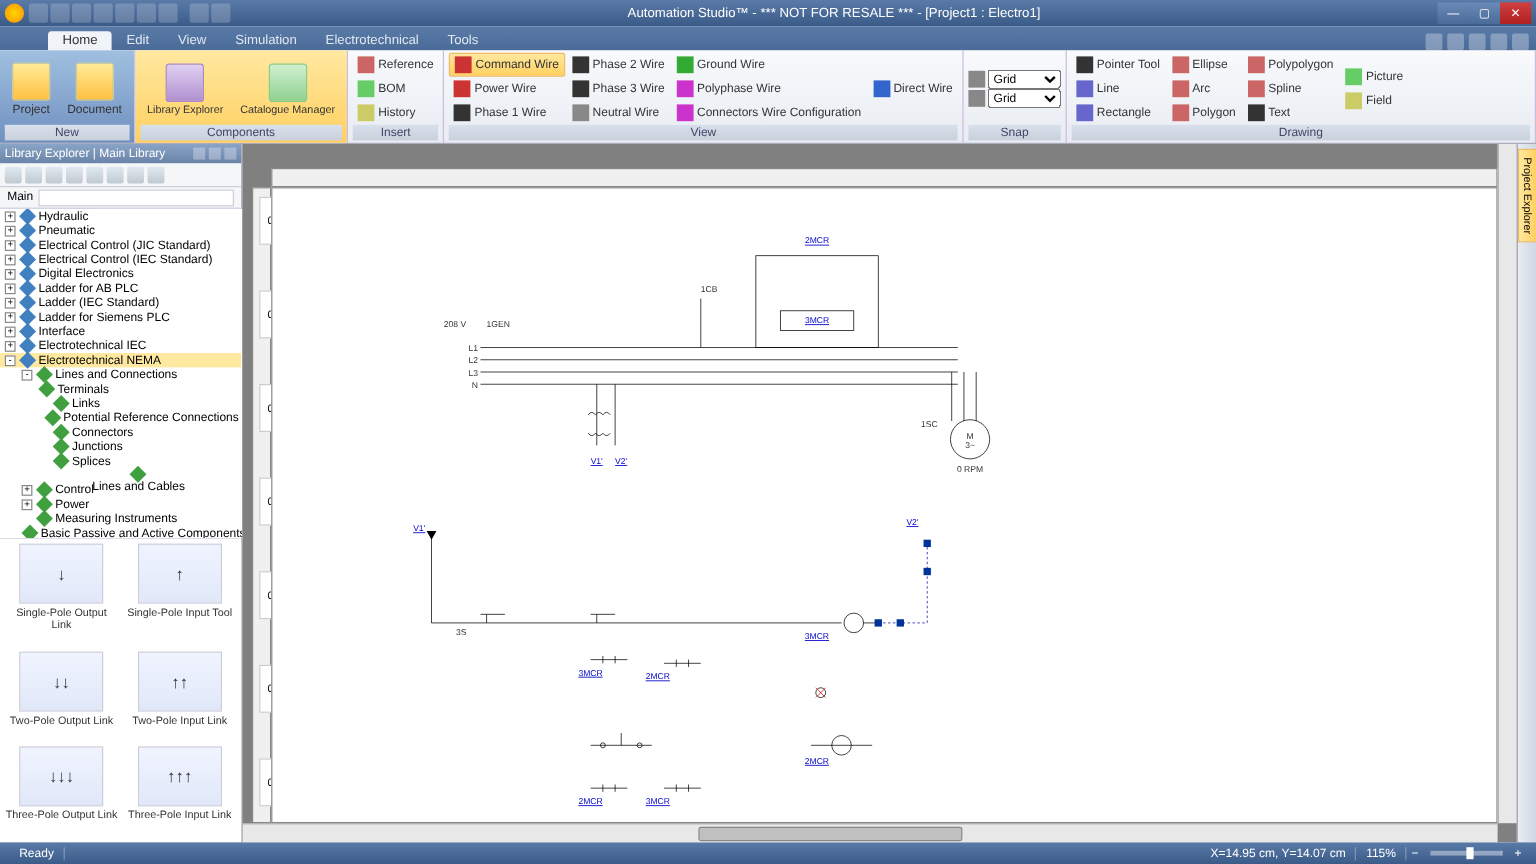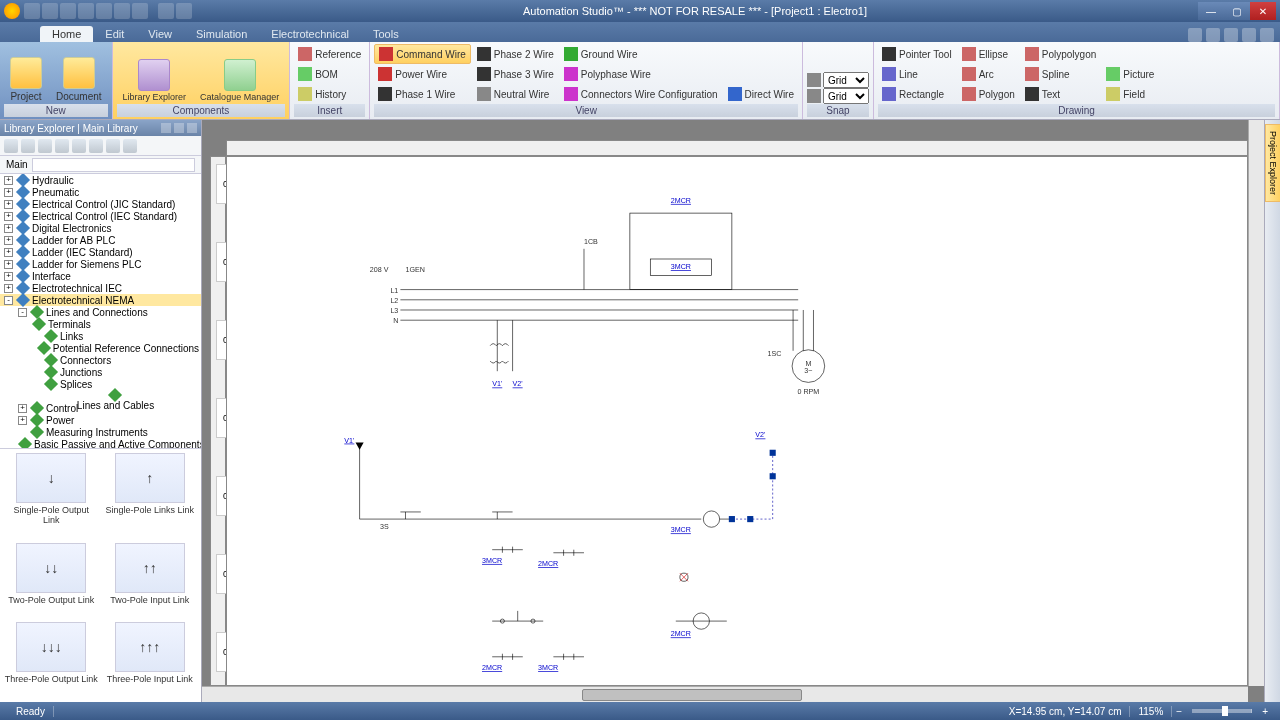--- a/index.html
+++ b/index.html
@@ -18,38 +18,38 @@
 
 .ribbon-tabs { height: 20px; background: linear-gradient(to bottom, #5a7ba8, #4a6a98); display: flex; align-items: flex-end; padding-left: 40px; font-size: 11px; }
 .rtab { padding: 2px 12px; color: #e0e8f0; cursor: pointer; }
 .rtab.active { background: #f0f4f8; color: #333; border-radius: 3px 3px 0 0; }
 .ribbon-help { margin-left: auto; display: flex; gap: 4px; padding-right: 6px; color: white; }
 .ribbon-help span { width: 14px; height: 14px; background: rgba(255,255,255,0.3); border-radius: 2px; display: inline-block; }
 
 
 .ribbon { height: 78px; background: linear-gradient(to bottom, #f8fafc, #e8ecf2); border-bottom: 1px solid #aab; display: flex; }
 .rgroup { border-right: 1px solid #cbd; padding: 2px 4px; display: flex; flex-direction: column; }
-.rgroup-content { flex: 1; display: flex; align-items: flex-end; gap: 2px; }
+.rgroup-content { flex: 1; display: flex; align-items: center; gap: 2px; }
 .rgroup-label { text-align: center; font-size: 10px; color: #446; background: linear-gradient(to bottom, #d8e0ec, #c8d0dc); padding: 1px 0; }
 .big-btn { display: flex; flex-direction: column; align-items: center; padding: 2px 6px; font-size: 10px; color: #333; min-width: 40px; }
 .big-btn-icon { width: 32px; height: 32px; background: linear-gradient(to bottom, #ffeb99, #ffc040); border: 1px solid #cc9; border-radius: 3px; margin-bottom: 2px; }
 .big-btn.purple .big-btn-icon { background: linear-gradient(to bottom, #e0d0f0, #b090d0); border-color: #a8c; }
 .big-btn.green .big-btn-icon { background: linear-gradient(to bottom, #d0f0d0, #90d090); border-color: #8c8; }
 .col3 { display: flex; flex-direction: column; gap: 0; }
 .small-btn { display: flex; align-items: center; gap: 3px; padding: 1px 4px; font-size: 10px; color: #333; height: 20px; white-space: nowrap; }
 .small-btn.active { background: linear-gradient(to bottom, #ffe8a0, #ffd060); border: 1px solid #eb6; border-radius: 2px; }
 .small-icon { width: 14px; height: 14px; display: inline-block; }
 .wire-red { background: #c33; }
 .wire-green { background: #3a3; }
 .wire-black { background: #333; }
 .wire-blue { background: #36c; }
 .wire-mag { background: #c3c; }
 .wire-gray { background: #888; }
 .snap-combo { display: flex; align-items: center; gap: 2px; font-size: 10px; }
-.snap-combo select { font-size: 10px; width: 46px; height: 16px; }
+.snap-combo select { font-size: 10px; width: 61px; height: 16px; }
 
 
 .panel-hdr { height: 16px; background: linear-gradient(to bottom, #8aa4c8, #6a84a8); color: white; font-size: 10px; padding: 1px 4px; display: flex; align-items: center; }
 .panel-hdr .tools { margin-left: auto; display: flex; gap: 3px; }
 .panel-hdr .tools span { width: 10px; height: 10px; background: rgba(255,255,255,0.3); }
 
 
 .main { flex: 1; display: flex; overflow: hidden; }
 .lib-panel { width: 202px; background: #f4f6f8; border-right: 1px solid #aab; display: flex; flex-direction: column; }
 .lib-toolbar { height: 20px; display: flex; align-items: center; gap: 3px; padding: 2px 4px; border-bottom: 1px solid #ccd; }
@@ -450,21 +450,21 @@
           <span>Basic Passive and Active Components</span>
         </div>
       </div>
     <div class="preview" id="preview">
         <div class="pv-item">
           <div class="pv-box">↓</div>
           <div>Single-Pole Output Link</div>
         </div>
         <div class="pv-item">
           <div class="pv-box">↑</div>
-          <div>Single-Pole Links Link</div>
+          <div>Single-Pole Input Tool</div>
         </div>
         <div class="pv-item">
           <div class="pv-box">↓↓</div>
           <div>Two-Pole Output Link</div>
         </div>
         <div class="pv-item">
           <div class="pv-box">↑↑</div>
           <div>Two-Pole Input Link</div>
         </div>
         <div class="pv-item">

